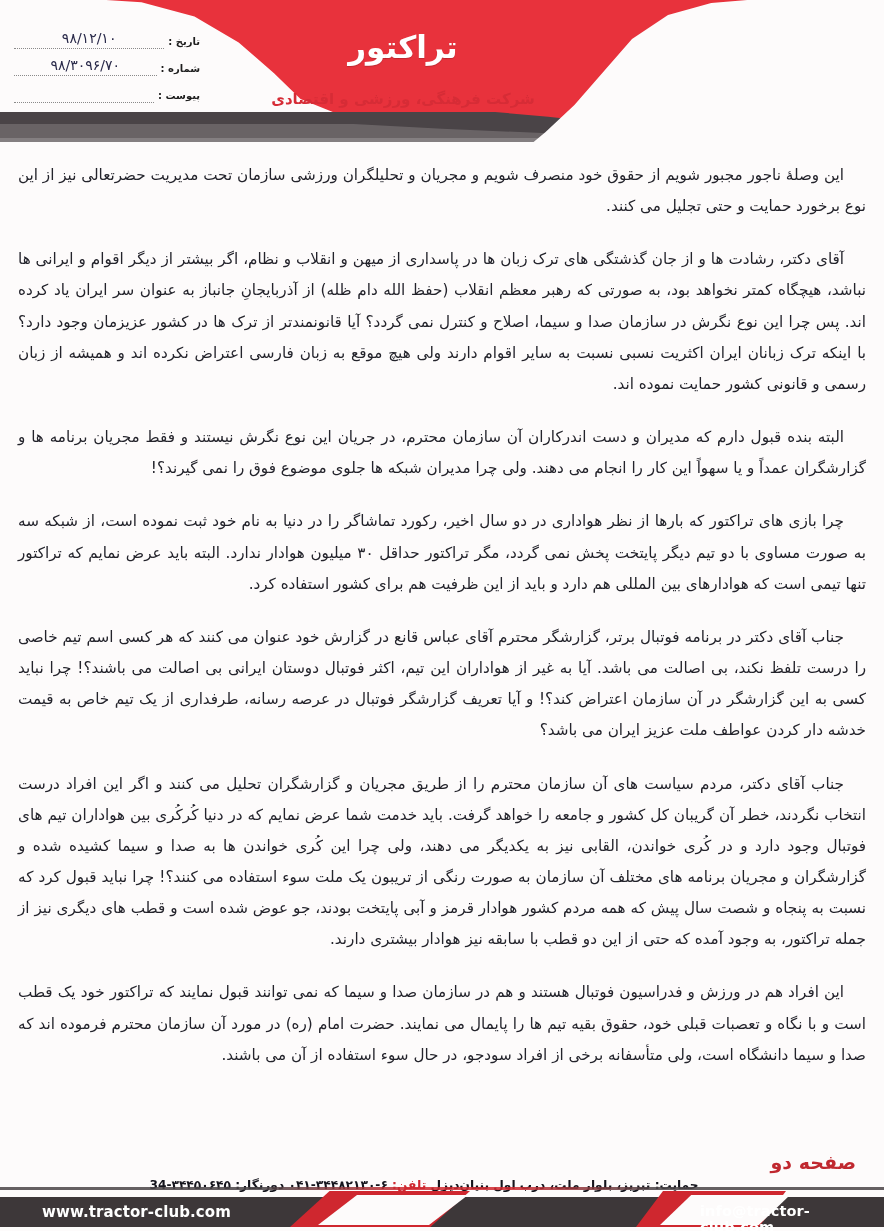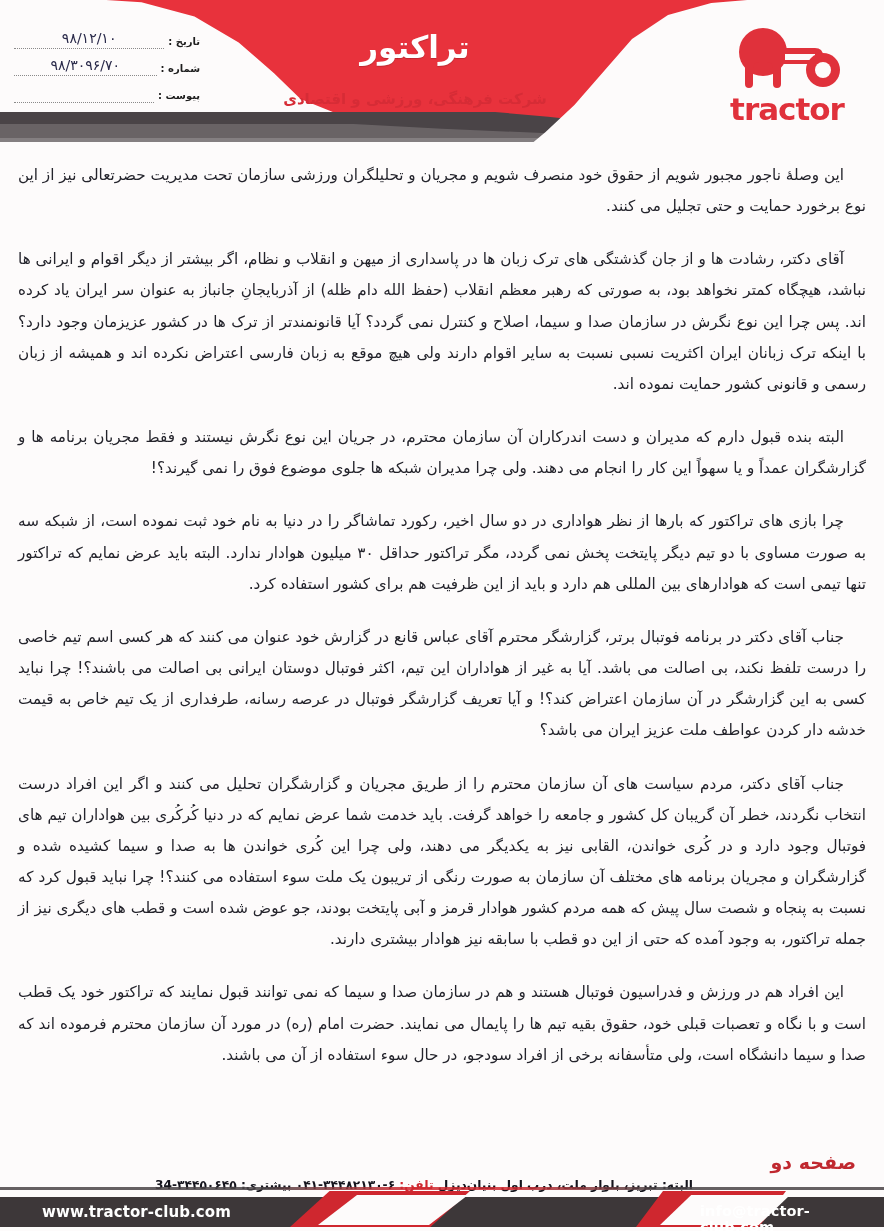--- a/index.html
+++ b/index.html
@@ -91,21 +91,21 @@
       14% 70%, 22% 48%,
       30% 26%, 40% 10%,
       52% 2%, 62% 0%
     );
   }
 
   
   .title-block {
     position: absolute;
     top: 30px;
-    right: 324px;
+    right: 336px;
     width: 290px;
     text-align: center;
     z-index: 6;
   }
 
   .brand-title {
     color: #ffffff;
     font-size: 31px;
     font-weight: bold;
     letter-spacing: 2px;
@@ -331,31 +331,20 @@
     <div class="red-band"></div>
     <div class="grey-band"></div>
     <div class="grey-band-2"></div>
     <div class="header-white-swoosh"></div>
 
     <div class="title-block">
       <div class="brand-title">تراکتور</div>
       <div class="brand-subtitle">شرکت فرهنگی، ورزشی و اقتصادی</div>
     </div>
 
-    <div class="logo">
-      <svg width="112" height="62" viewBox="0 0 112 62">
-        <circle cx="32" cy="24" r="24" fill="#e0313b"></circle>
-        <path d="M14 28 L14 56 Q14 60 18 60 Q22 60 22 56 L22 40 Q22 34 28 34 L36 34 Q42 34 42 40 L42 56 Q42 60 46 60 Q50 60 50 56 L50 28 Z" fill="#e0313b"></path>
-        <path d="M50 20 L84 20 Q92 20 92 28 L92 36 L50 36 Z" fill="#e0313b"></path>
-        <rect x="54" y="26" width="30" height="6" fill="#fdfbfb"></rect>
-        <circle cx="92" cy="42" r="17" fill="#e0313b"></circle>
-        <circle cx="92" cy="42" r="8" fill="#fdfbfb"></circle>
-      </svg>
-      <div class="logo-word">tractor</div>
-    </div>
 
     <div class="meta">
       <div class="meta-row">
         <span class="meta-label">تاریخ :</span>
         <span class="meta-value">۹۸/۱۲/۱۰</span>
       </div>
       <div class="meta-row">
         <span class="meta-label">شماره :</span>
         <span class="meta-value">۹۸/۳۰۹۶/۷۰</span>
       </div>
@@ -372,25 +361,25 @@
     <p class="para">البته بنده قبول دارم که مدیران و دست اندرکاران آن سازمان محترم، در جریان این نوع نگرش نیستند و فقط مجریان برنامه ها و گزارشگران عمداً و یا سهواً این کار را انجام می دهند. ولی چرا مدیران شبکه ها جلوی موضوع فوق را نمی گیرند؟!</p>
     <p class="para">چرا بازی های تراکتور که بارها از نظر هواداری در دو سال اخیر، رکورد تماشاگر را در دنیا به نام خود ثبت نموده است، از شبکه سه به صورت مساوی با دو تیم دیگر پایتخت پخش نمی گردد، مگر تراکتور حداقل ۳۰ میلیون هوادار ندارد. البته باید عرض نمایم که تراکتور تنها تیمی است که هوادارهای بین المللی هم دارد و باید از این ظرفیت هم برای کشور استفاده کرد.</p>
     <p class="para">جناب آقای دکتر در برنامه فوتبال برتر، گزارشگر محترم آقای عباس قانع در گزارش خود عنوان می کنند که هر کسی اسم تیم خاصی را درست تلفظ نکند، بی اصالت می باشد. آیا به غیر از هواداران این تیم، اکثر فوتبال دوستان ایرانی بی اصالت می باشند؟! چرا نباید کسی به این گزارشگر در آن سازمان اعتراض کند؟! و آیا تعریف گزارشگر فوتبال در عرصه رسانه، طرفداری از یک تیم خاص به قیمت خدشه دار کردن عواطف ملت عزیز ایران می باشد؟</p>
     <p class="para">جناب آقای دکتر، مردم سیاست های آن سازمان محترم را از طریق مجریان و گزارشگران تحلیل می کنند و اگر این افراد درست انتخاب نگردند، خطر آن گریبان کل کشور و جامعه را خواهد گرفت. باید خدمت شما عرض نمایم که در دنیا کُرکُری بین هواداران تیم های فوتبال وجود دارد و در کُری خواندن، القابی نیز به یکدیگر می دهند، ولی چرا این کُری خواندن ها به صدا و سیما کشیده شده و گزارشگران و مجریان برنامه های مختلف آن سازمان به صورت رنگی از تریبون یک ملت سوء استفاده می کنند؟! چرا نباید قبول کرد که نسبت به پنجاه و شصت سال پیش که همه مردم کشور هوادار قرمز و آبی پایتخت بودند، جو عوض شده است و قطب های دیگری نیز از جمله تراکتور، به وجود آمده که حتی از این دو قطب با سابقه نیز هوادار بیشتری دارند.</p>
     <p class="para">این افراد هم در ورزش و فدراسیون فوتبال هستند و هم در سازمان صدا و سیما که نمی توانند قبول نمایند که تراکتور خود یک قطب است و با نگاه و تعصبات قبلی خود، حقوق بقیه تیم ها را پایمال می نمایند. حضرت امام (ره) در مورد آن سازمان محترم فرموده اند که صدا و سیما دانشگاه است، ولی متأسفانه برخی از افراد سودجو، در حال سوء استفاده از آن می باشند.</p>
   </div>
 
   <div class="page-label">صفحه دو</div>
 
   <div class="footer-contact">
-    <span class="lbl">البته:</span>
+    <span class="lbl">حمایت:</span>
     <span class="lbl">تبریز، بلوار ملت، درب اول بنیان‌دیزل</span>
     <span class="hot">تلفن:</span>
     <span class="num">۰۴۱-۳۴۴۸۲۱۳۰-۶</span>
-    <span class="lbl">بیشتری:</span>
+    <span class="lbl">دورنگار:</span>
     <span class="num">34-۳۴۴۵۰۶۴۵</span>
   </div>
 
   <div class="footer">
     <div class="footer-line"></div>
     <div class="footer-dark"></div>
     <div class="footer-red-left"></div>
     <div class="footer-white-wedge-a"></div>
     <div class="footer-red-right"></div>
     <div class="footer-white-wedge-b"></div>

